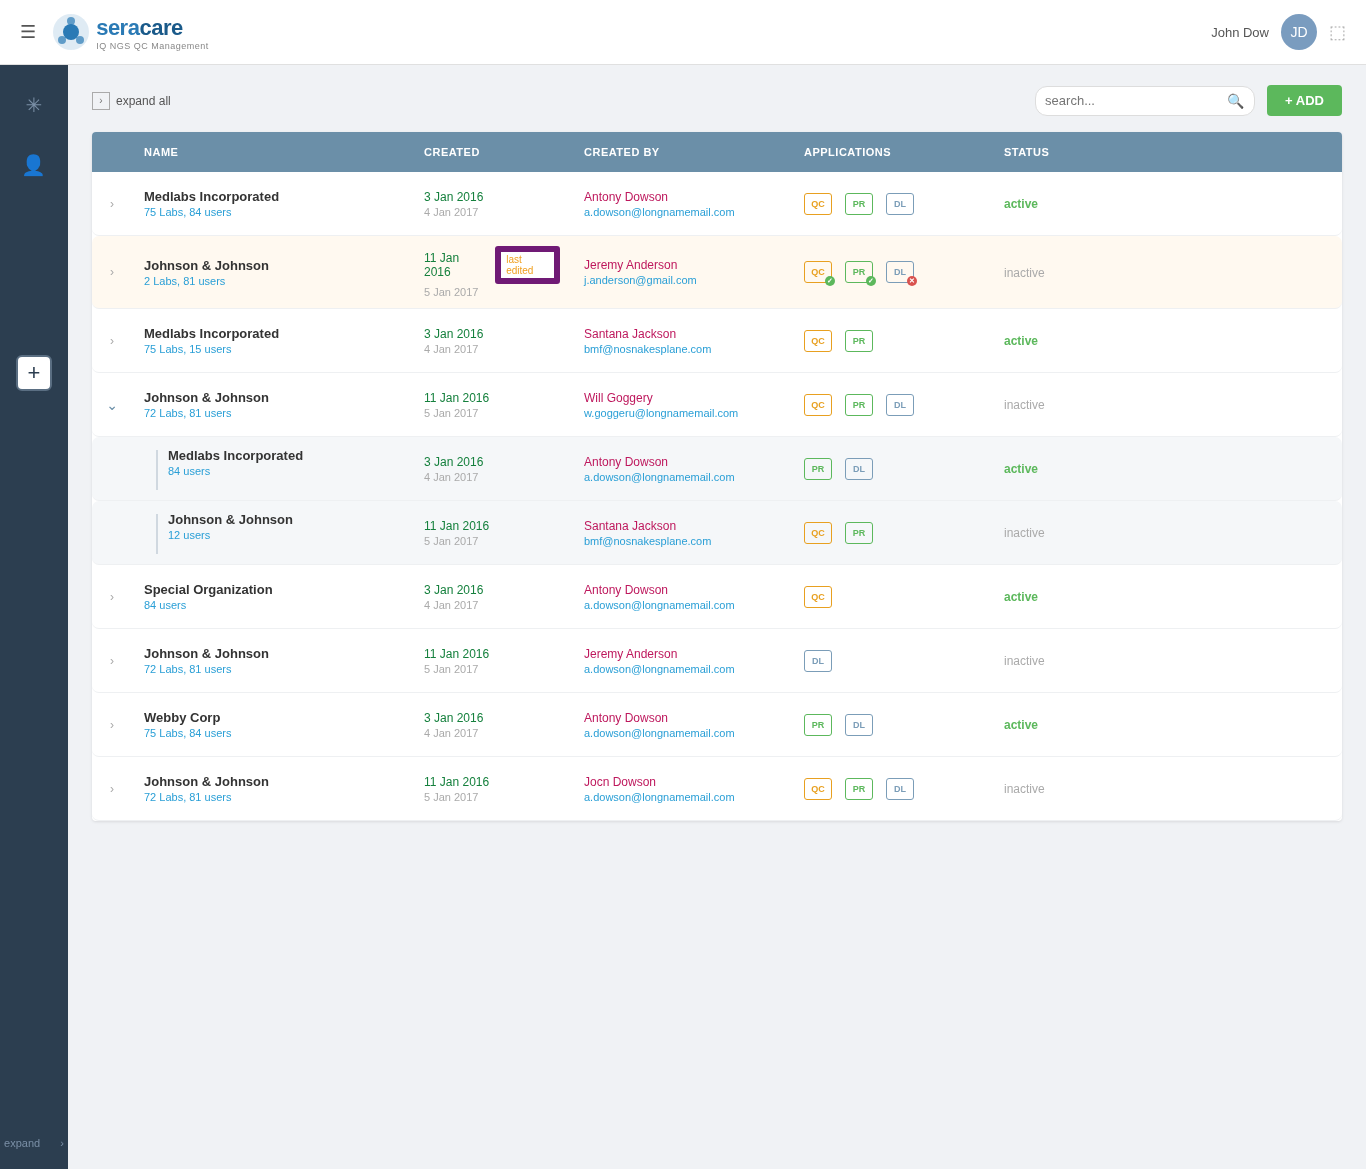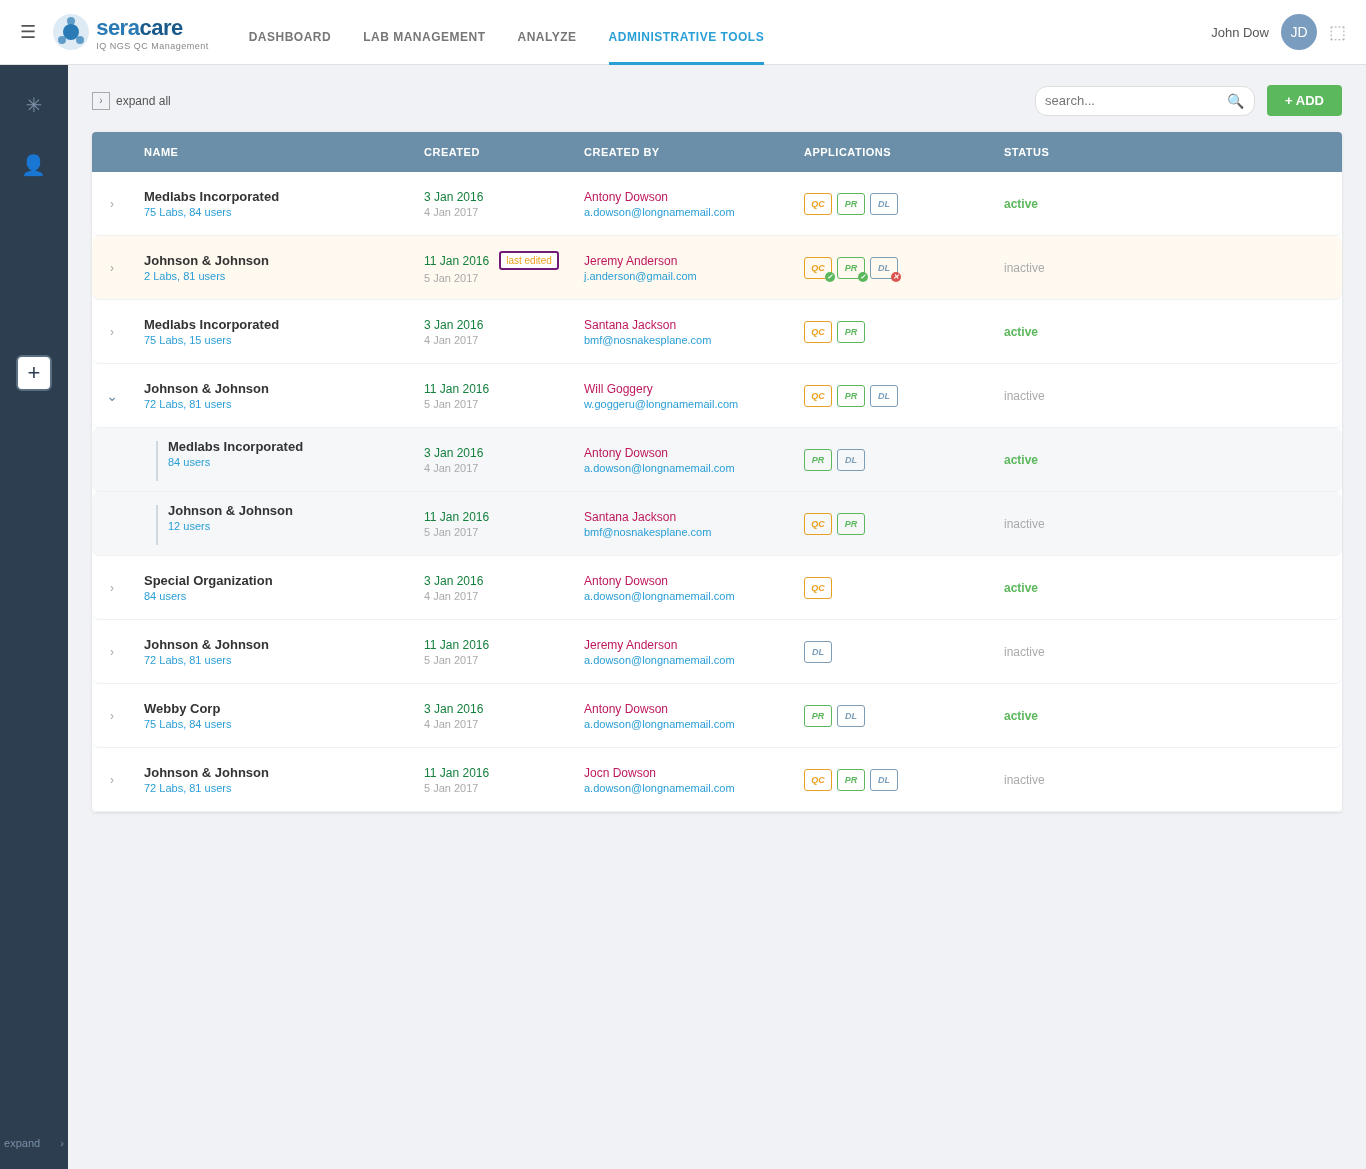--- a/index.html
+++ b/index.html
@@ -66,26 +66,26 @@
     .td { padding: 0 12px; }
     .td-chevron { display: flex; align-items: center; justify-content: center; color: #aaa; font-size: 12px; cursor: pointer; }
     .td-chevron.down { color: #6b8fa8; }
 
     .org-name { font-weight: 600; color: #333; font-size: 13px; }
     .org-sub { color: #2a9fd6; font-size: 11px; margin-top: 2px; cursor: pointer; }
 
     .date-primary { color: #15803d; font-size: 12px; }
     .date-secondary { color: #aaa; font-size: 11px; margin-top: 2px; }
     .date-badge { display: inline-flex; align-items: center; gap: 4px; }
-    .last-edited-badge { background: #fff; border: 2px solid #701a75; border-radius: 3px; color: #f0a020; font-size: 10px; padding: 2px 5px; margin-left: 6px; }
+    .last-edited-badge { background: #fff; border: 6px solid #701a75; border-radius: 3px; color: #f0a020; font-size: 10px; padding: 2px 5px; margin-left: 6px; }
 
     .creator-name { color: #be185d; font-size: 12px; }
     .creator-email { color: #2a9fd6; font-size: 11px; margin-top: 2px; }
 
-    .apps { display: flex; gap: 5px; flex-wrap: wrap; align-items: center; font-style: italic; }
+    .apps { display: flex; gap: 13px; flex-wrap: wrap; align-items: center; }
     .app-badge { width: 28px; height: 22px; border-radius: 3px; border: 1.5px solid; display: flex; align-items: center; justify-content: center; font-size: 9px; font-weight: 700; position: relative; }
     .app-badge.qc { border-color: #e8a020; color: #e8a020; }
     .app-badge.pr { border-color: #5cb85c; color: #5cb85c; }
     .app-badge.dl { border-color: #7b9db8; color: #7b9db8; }
     .app-badge .check { position: absolute; bottom: -4px; right: -4px; width: 10px; height: 10px; background: #5cb85c; border-radius: 50%; display: flex; align-items: center; justify-content: center; font-size: 7px; color: #fff; }
     .app-badge .x-mark { position: absolute; bottom: -4px; right: -4px; width: 10px; height: 10px; background: #d9534f; border-radius: 50%; display: flex; align-items: center; justify-content: center; font-size: 7px; color: #fff; }
 
     .status-active { color: #5cb85c; font-weight: 600; font-size: 12px; }
     .status-inactive { color: #aaa; font-size: 12px; }
 
@@ -108,26 +108,20 @@
         <circle cx="28" cy="27" r="4" fill="#2a7ab5" opacity="0.7"></circle>
         <circle cx="10" cy="27" r="4" fill="#2a7ab5" opacity="0.7"></circle>
       </svg>
       <div class="logo-text">
         <span class="logo-brand">sera<span style="color:#1a5a8a">care</span></span>
         <span class="logo-sub">IQ NGS QC Management</span>
       </div>
     </div>
   </div>
 
-  <nav class="topnav-center">
-    <span class="nav-item">DASHBOARD</span>
-    <span class="nav-item">LAB MANAGEMENT</span>
-    <span class="nav-item">ANALYZE</span>
-    <span class="nav-item active">ADMINISTRATIVE TOOLS</span>
-  </nav>
 
   <div class="topnav-right">
     <span class="user-name">John Dow</span>
     <div class="user-avatar">JD</div>
     <span class="logout-icon">⬚</span>
   </div>
 </div>
 
 <div class="layout">
 

